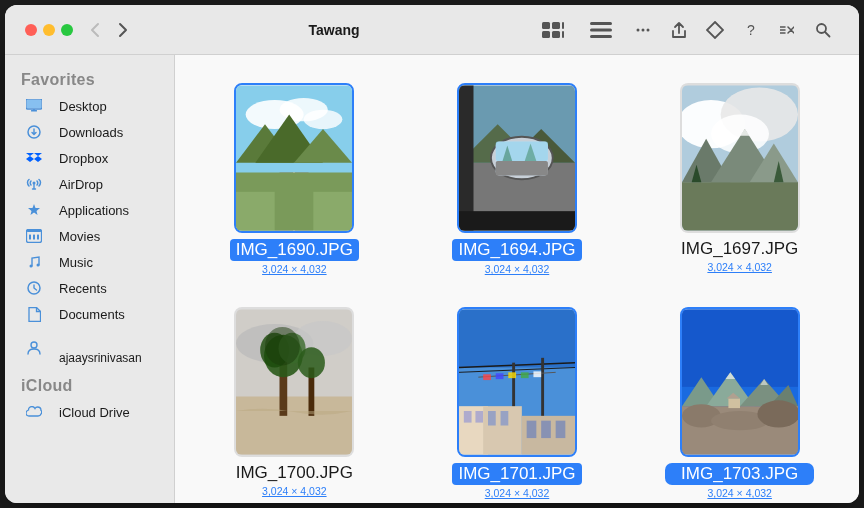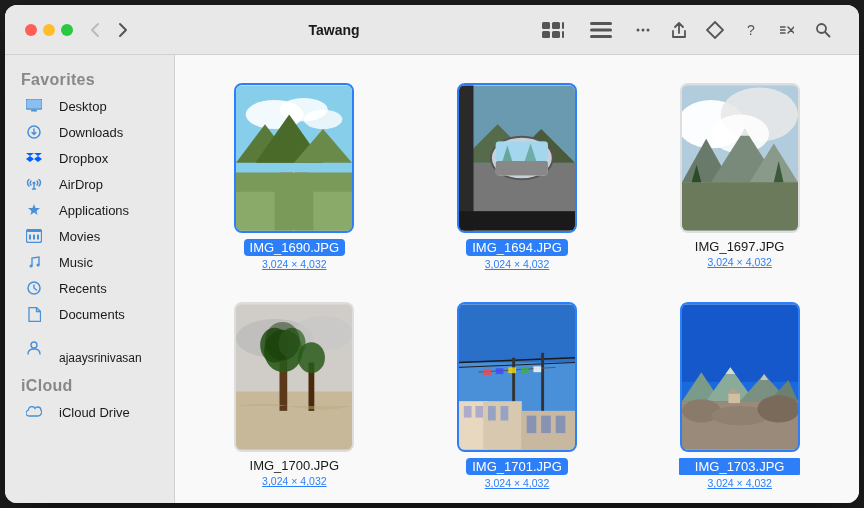--- a/index.html
+++ b/index.html
@@ -176,21 +176,21 @@
     .file-item.selected-light .thumb-container {
       background: rgba(200,200,200,0.4);
       border-color: transparent;
     }
     
     .thumb-svg {
       width: 100%;
       height: 100%;
     }
     .file-name {
-      font-size: 13px;
+      font-size: 17px;
       color: #1a1a1a;
     }
     .file-item.selected .file-name {
       background: #2d7ff9;
       color: white;
       border-radius: 4px;
       padding: 1px 6px;
     }
     .file-dims {
       font-size: 10.5px;
@@ -572,21 +572,21 @@
               <ellipse cx="60" cy="115" rx="30" ry="10" fill="#908070"></ellipse>
               <ellipse cx="100" cy="108" rx="22" ry="14" fill="#7a6a5a"></ellipse>
 
               <polygon points="50,65 55,72 45,72" fill="white" opacity="0.6"></polygon>
               <polygon points="85,72 89,78 81,78" fill="white" opacity="0.5"></polygon>
 
               <rect x="48" y="92" width="12" height="10" fill="#d0c0a0"></rect>
               <polygon points="46,92 60,92 53,86" fill="#b0a090"></polygon>
             </svg>
           </div>
-          <span class="file-name" style="background: #2d7ff9; color: white; border-radius: 1px; padding: 1px 16px;">IMG_1703.JPG</span>
+          <span class="file-name" style="background: #2d7ff9; color: white; border-radius: 7px; padding: 1px 16px;">IMG_1703.JPG</span>
           <span class="file-dims">3,024 × 4,032</span>
         </div>
 
       </div>
 
     </div>
   </div>
 </div>
 
 </body></html>

